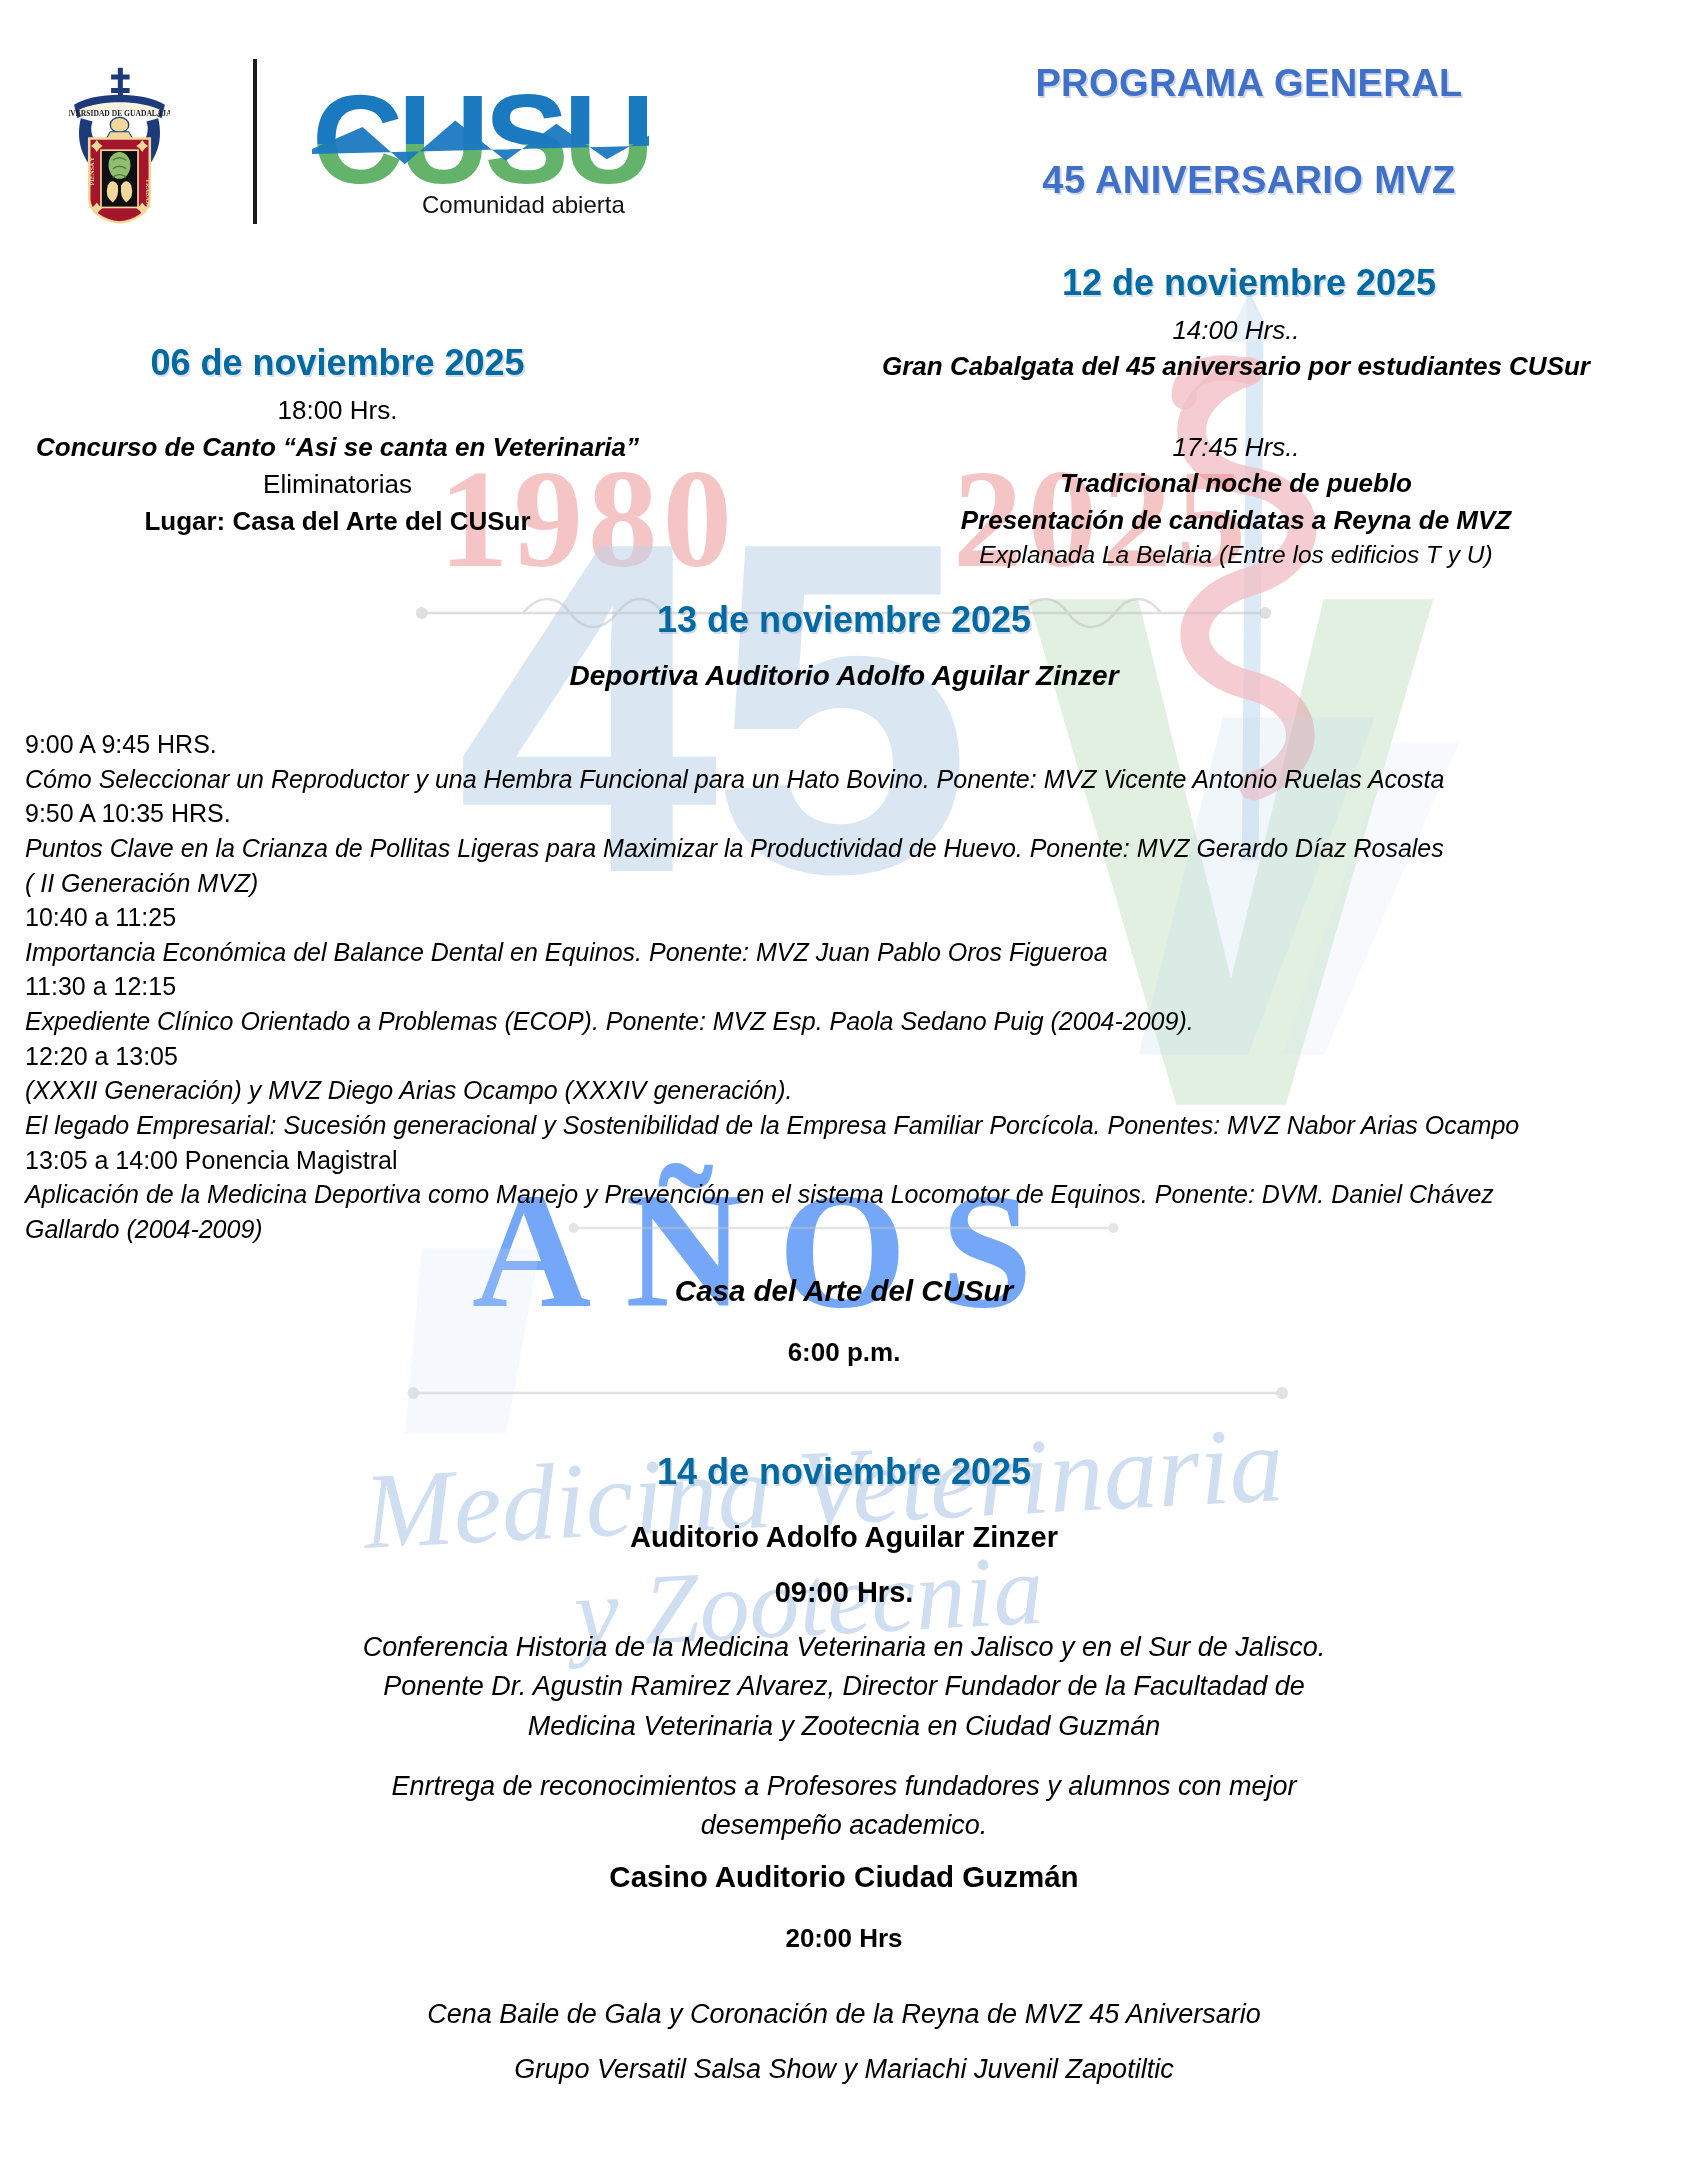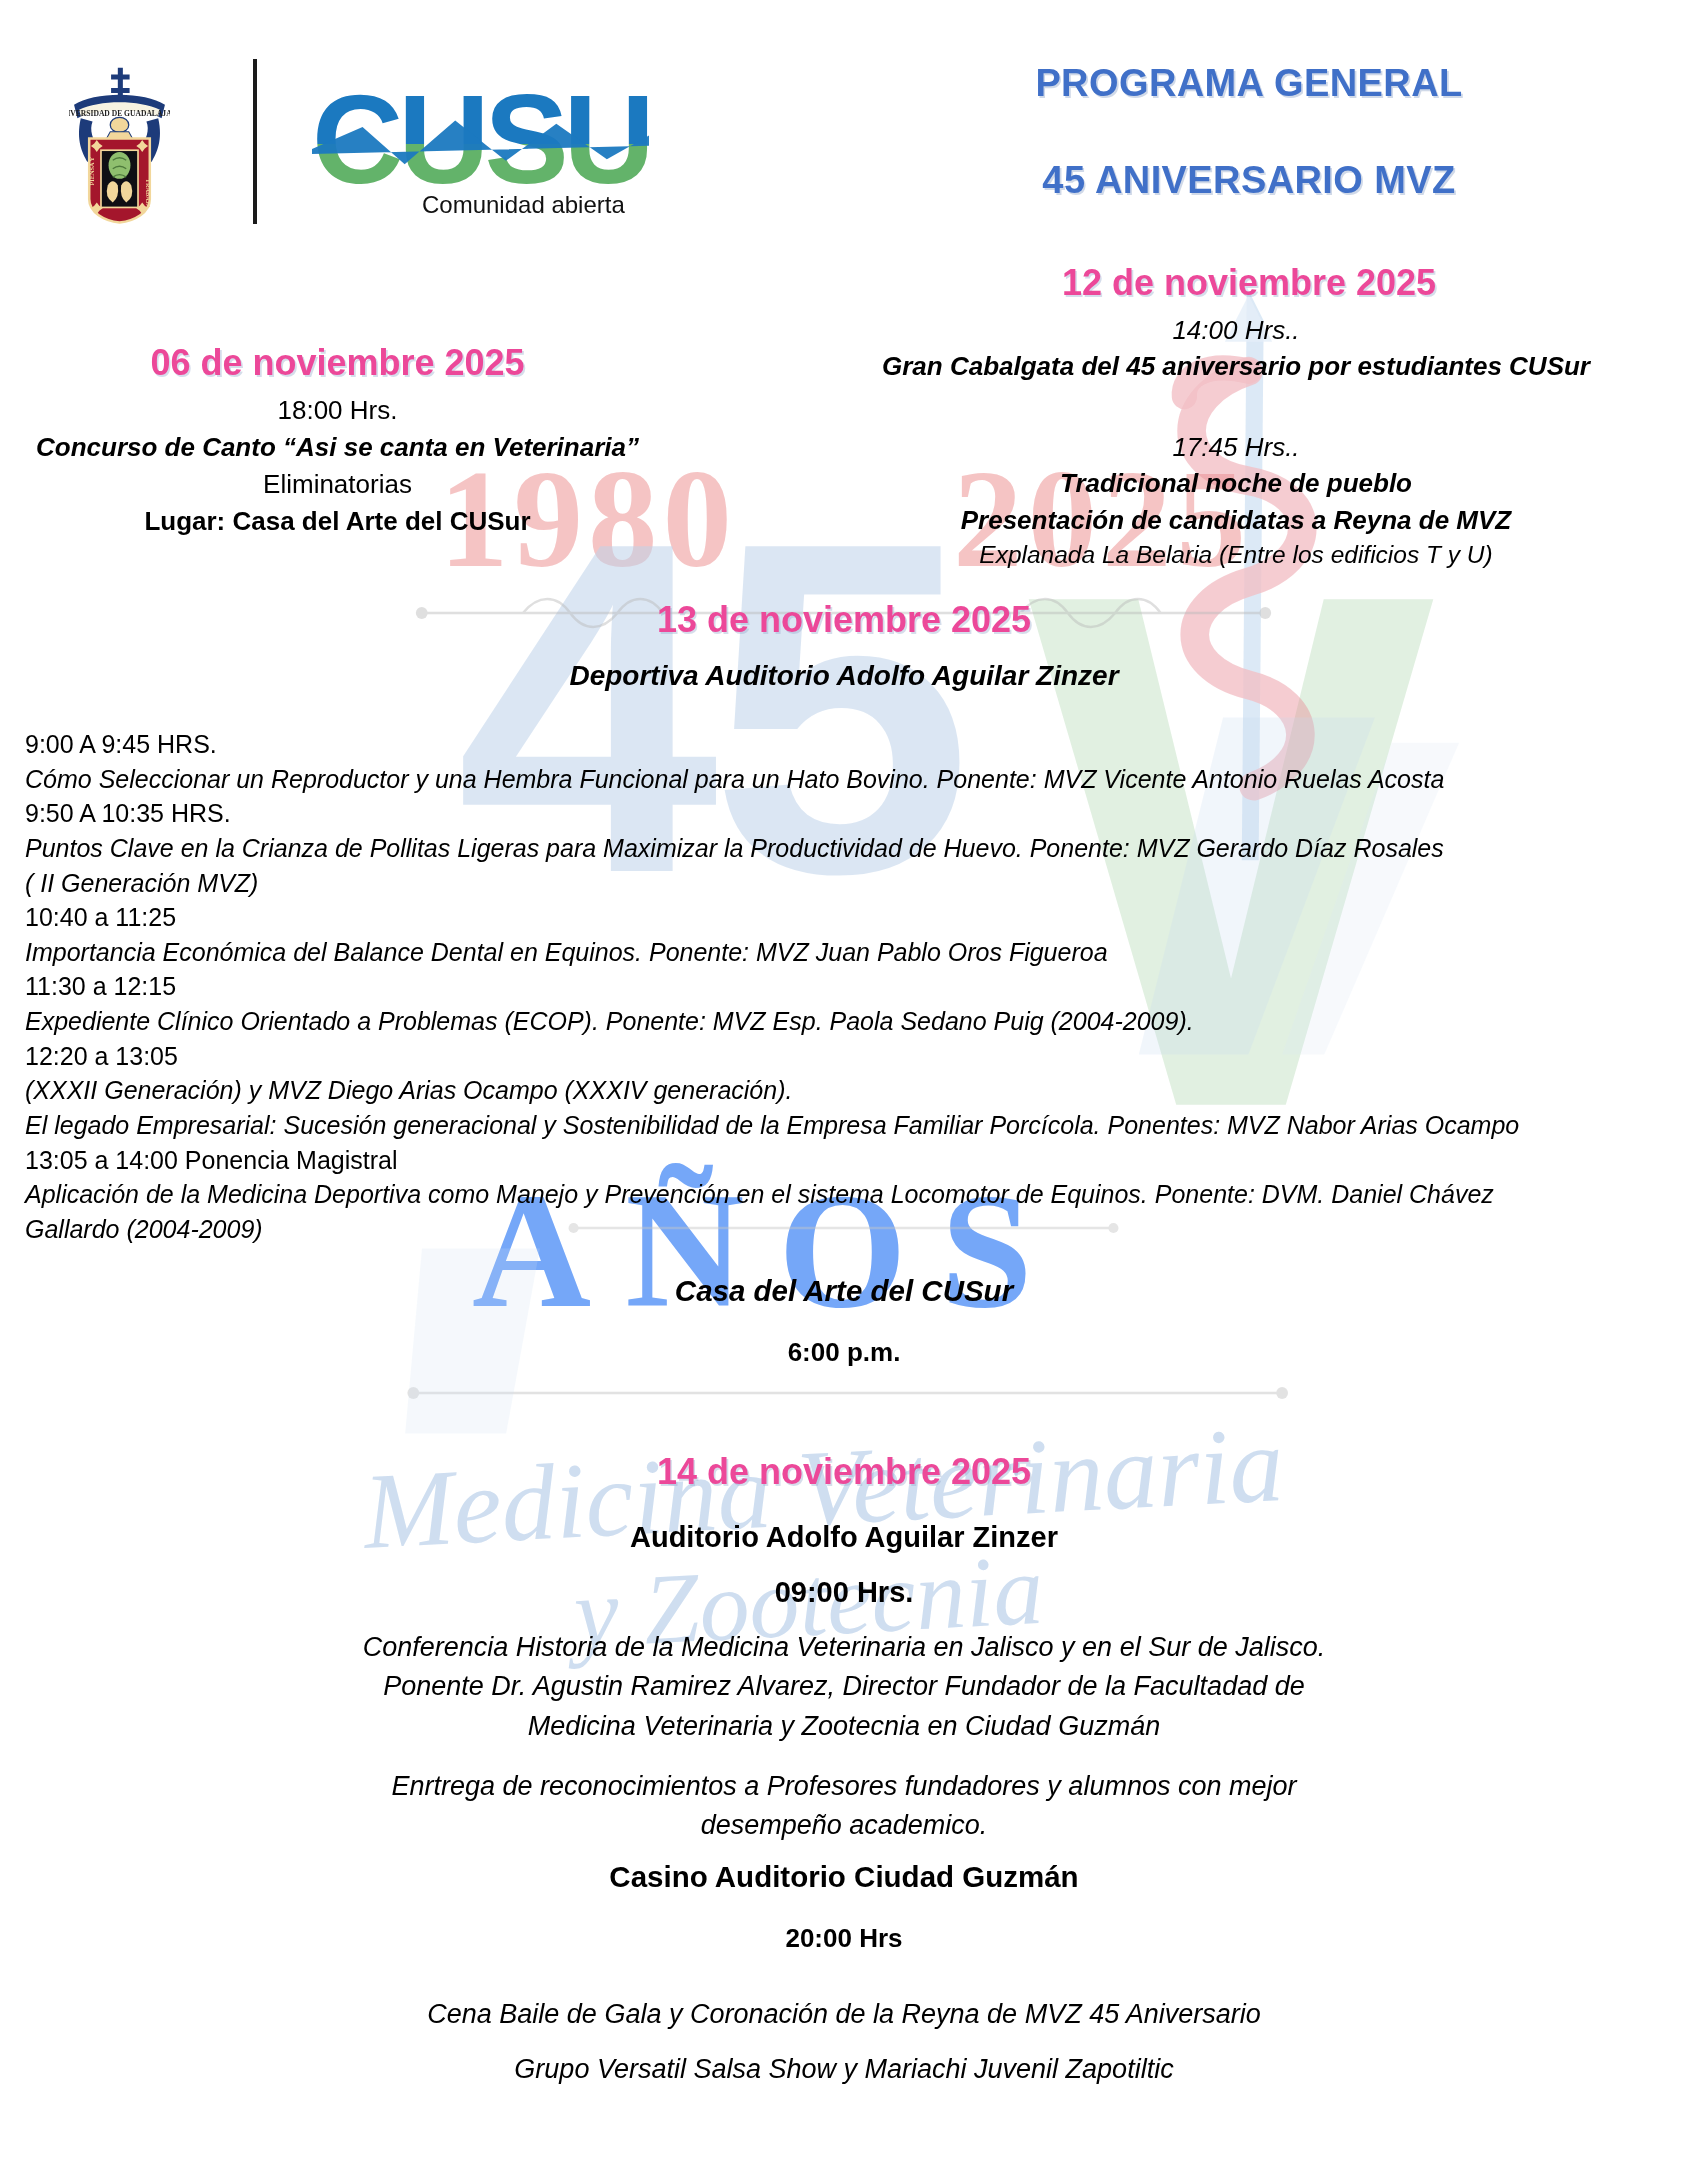--- a/index.html
+++ b/index.html
@@ -79,21 +79,21 @@
     position:absolute;font-weight:700;color:#4070c8;
     font-family:"Liberation Sans","DejaVu Sans",sans-serif;
     text-align:center;letter-spacing:0.4px;
     text-shadow:1.7px 1.7px 0 rgba(150,170,205,.45);
     margin-top:20px;
   }
   .hdr-prog{left:844px;top:42px;width:810px;font-size:38px;}
   .hdr-aniv{left:844px;top:139px;width:810px;font-size:38px;}
 
   .dateh{
-    position:absolute;font-weight:700;color:#ec4899;font-size:36px;
+    position:absolute;font-weight:700;color:#0369a1;font-size:36px;
     text-align:center;
     text-shadow:1.7px 1.7px 0 rgba(150,170,205,.40);
   }
   .blk{position:absolute;text-align:center;}
   .ln{margin:0;}
   .b{font-weight:700;}
   .i{font-style:italic;}
   .bi{font-weight:700;font-style:italic;}
 
   

